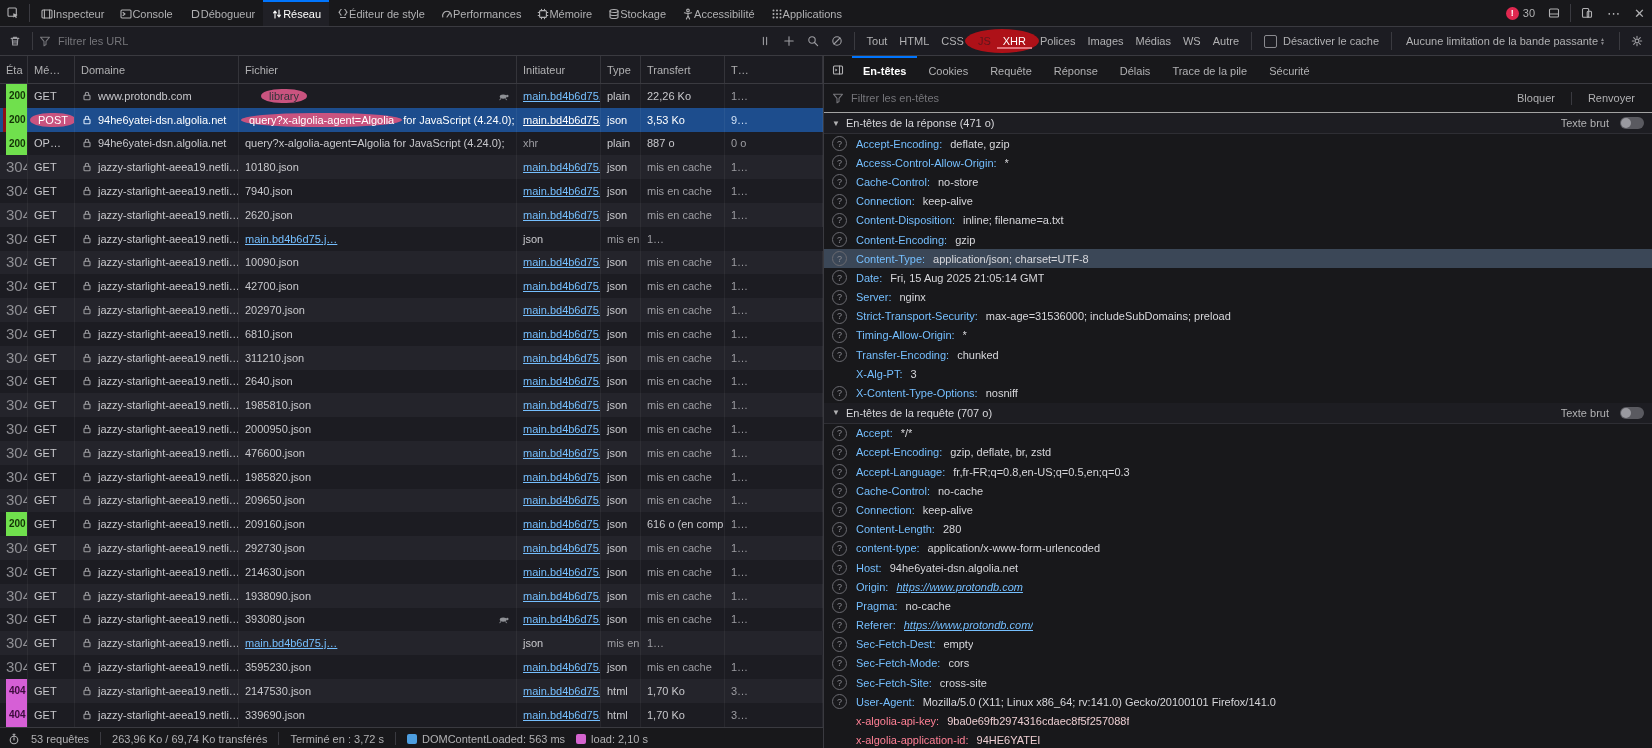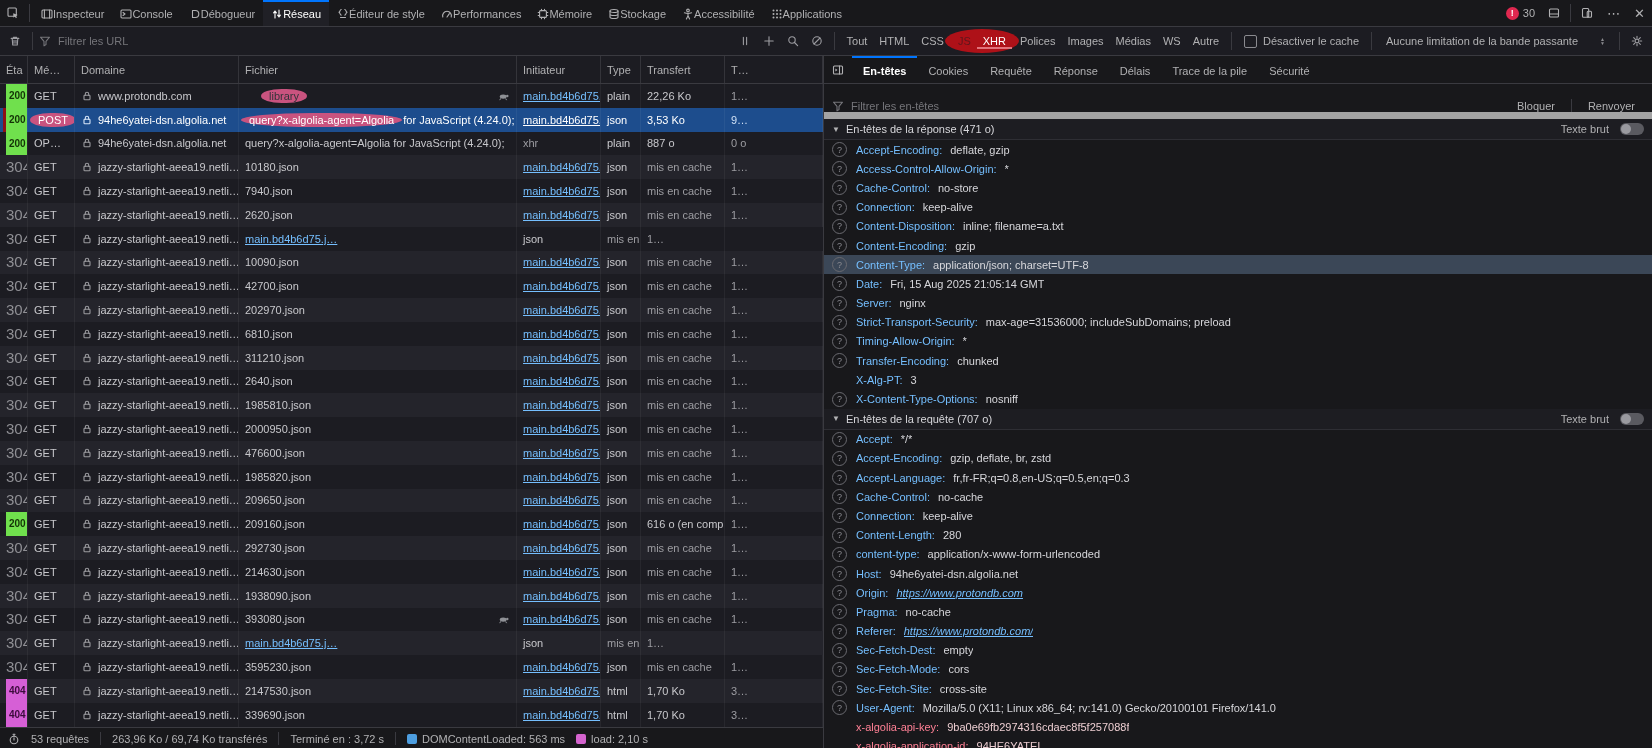--- a/index.html
+++ b/index.html
@@ -25,21 +25,21 @@
   .url-filter{flex:1;display:flex;align-items:center;gap:7px;color:#75757a;}
   .vsep{width:1px;height:18px;background:#3a3a40;margin:0 4px;flex:none;}
   .ft-btn{color:#b1b1b3;padding:2px 6px;white-space:nowrap;}
   .red-group{position:relative;display:inline-flex;margin:0 2px;}
   .red-group::before{content:"";position:absolute;inset:-4px -7px;background:#ae1118;border-radius:50%;}
   .red-group .ft-btn{position:relative;}
   .ft-dark{color:#5f161c;}
   .ft-xhr{color:#fff;border-bottom:2px solid #e2737b;padding-bottom:0;}
   .cache{display:flex;align-items:center;gap:6px;color:#b1b1b3;padding:0 6px;white-space:nowrap;}
   .cbx{width:11px;height:11px;border:1px solid #8a8a8f;border-radius:2px;flex:none;}
-  .throttle{display:flex;align-items:center;gap:22px;color:#b1b1b3;padding:0 8px;white-space:nowrap;}
+  .throttle{display:flex;align-items:center;gap:2px;color:#b1b1b3;padding:0 8px;white-space:nowrap;}
   .updown{display:flex;flex-direction:column;color:#8a8a8f;font-size:5px;line-height:4px;}
   
   .main{display:flex;height:693px;}
   .left-pane{width:823px;flex:none;display:flex;flex-direction:column;background:#1c1c22;--cols:28px 47px 164px 278px 84px 40px 84px 1fr;}
   .tbl-header{height:27px;flex:none;border-bottom:1px solid #3a3a40;display:grid;grid-template-columns:var(--cols);align-items:stretch;color:#b1b1b3;background:#1c1c22;}
   .th{padding:0 6px;border-right:1px solid #34343a;display:flex;align-items:center;overflow:hidden;white-space:nowrap;}
   .tbl-body{flex:1;overflow:hidden;}
   .tr{display:grid;grid-template-columns:var(--cols);height:23.8px;align-items:stretch;color:#c8c8cc;}
   .tr.alt{background:#24242b;}
   .tr.selected{background:#1d4d8d;color:#fff;}
@@ -64,21 +64,21 @@
   .sb-item{display:flex;align-items:center;gap:5px;white-space:nowrap;}
   .swatch{width:10px;height:10px;border-radius:2px;flex:none;}
   .sw-blue{background:#4d9ee0;}
   .sw-pink{background:#d564cf;}
   
   .right-pane{flex:1;border-left:1px solid #3a3a40;display:flex;flex-direction:column;position:relative;overflow:hidden;background:#18181b;}
   .rp-tabs{height:27px;flex:none;border-bottom:1px solid #3a3a40;display:flex;align-items:stretch;}
   .rp-collapse{display:flex;align-items:center;padding:0 8px;color:#b1b1b3;}
   .rp-tab{padding:0 11px;display:flex;align-items:center;color:#b1b1b3;border-top:2px solid transparent;white-space:nowrap;}
   .rp-tab.active{color:#fff;font-weight:600;border-top-color:#0075ff;}
-  .rp-filter{height:28px;flex:none;border-bottom:7px solid #a3a3a3;display:flex;align-items:flex-end;padding:0 8px;gap:7px;color:#75757a;}
+  .rp-filter{height:28px;flex:none;border-bottom:1px solid #a3a3a3;display:flex;align-items:center;padding:0 8px;gap:7px;color:#75757a;}
   .rp-filter .sp{flex:1;}
   .rp-act{color:#b1b1b3;padding:0 9px;}
   .rp-content{flex:1;position:relative;overflow:hidden;}
   .sec-h{height:20px;display:flex;align-items:center;gap:6px;padding:0 8px;color:#d7d7db;background:#1d1d22;border-bottom:1px solid #2e2e34;position:relative;z-index:1;}
   .tri{font-size:8px;color:#b1b1b3;}
   .sec-sp{flex:1;}
   .raw{color:#b1b1b3;}
   .toggle{width:24px;height:12px;border-radius:7px;background:#5a5a60;position:relative;display:inline-block;margin-left:5px;}
   .toggle::after{content:"";position:absolute;left:1px;top:1px;width:10px;height:10px;border-radius:50%;background:#9a9aa0;}
   .kv-row{height:19.2px;display:flex;align-items:center;padding:0 8px;position:relative;z-index:1;}

